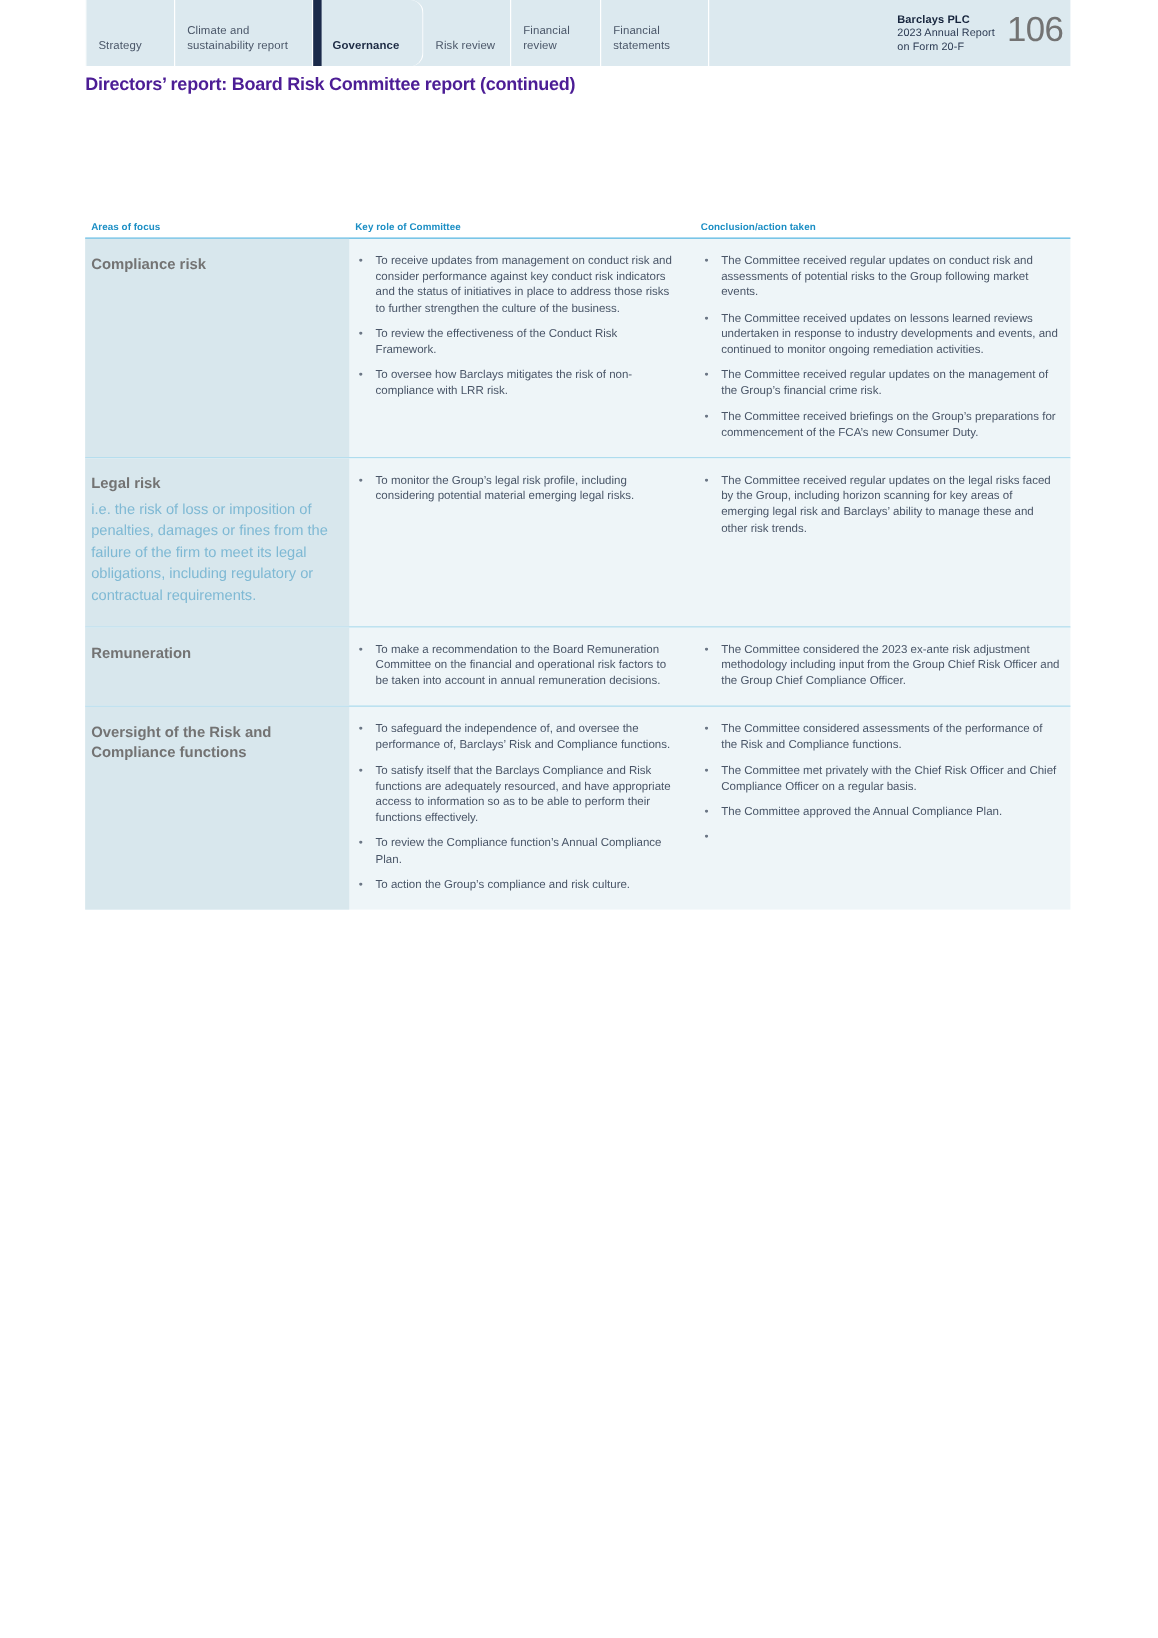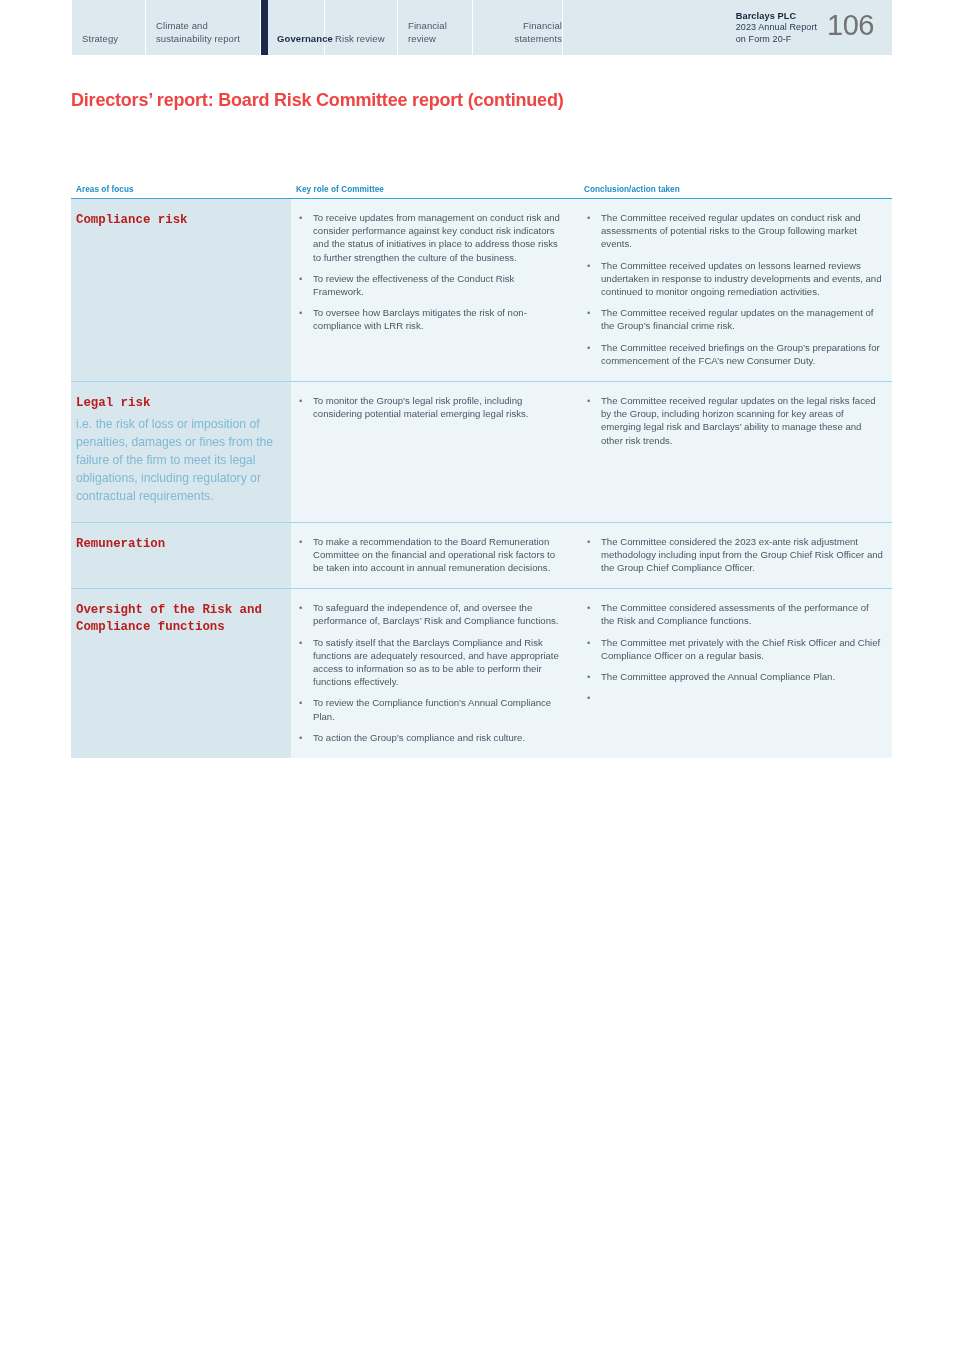--- a/index.html
+++ b/index.html
@@ -49,34 +49,34 @@
     left: 0;
     top: 0;
     bottom: 0;
     width: 7px;
     background: #1b2a4a;
   }
   .nav-cell.active .nav-label { padding-left: 6px; }
 
   .nav-w-strategy   { width: 75px; }
   .nav-w-climate    { width: 115px; }
-  .nav-w-governance { width: 64px; }
+  .nav-w-governance { width: 92px; border-radius: 11px; }
   .nav-w-risk       { width: 73px; }
   .nav-w-finreview  { width: 75px; }
-  .nav-w-finstate   { width: 90px; text-align: right; }
+  .nav-w-finstate   { width: 90px; }
   .nav-spacer {
     flex: 1;
     border-right: none;
   }
 
   .nav-meta {
     display: flex;
     align-items: flex-start;
     padding-top: 9px;
-    padding-right: 18px;
+    padding-right: 6px;
     margin-left: auto;
   }
   .meta-text {
     text-align: left;
     font-size: 9px;
     line-height: 11.5px;
     color: #2b3a52;
     padding-top: 1px;
   }
   .meta-text .brand {
@@ -90,24 +90,24 @@
     line-height: 30px;
     color: #737373;
     margin-left: 10px;
     letter-spacing: -.5px;
   }
 
   
   .page-title {
     position: absolute;
     left: 71px;
-    top: 74px;
-    font-size: 18px;
+    top: 47px;
+    font-size: 15px;
     line-height: 28px;
-    color: #ef4444;
+    color: #4c1d95;
     letter-spacing: -.2px;
     white-space: nowrap;
   }
 
   
   .table {
     position: absolute;
     left: 71px;
     top: 185px;
     width: 821px;
@@ -149,24 +149,23 @@
   }
   .cell-c {
     width: 313px;
     box-sizing: border-box;
     padding: 12px 8px 14px 5px;
   }
 
   .area-title {
     font-size: 12.4px;
     font-weight: bold;
-    color: #b91c1c;
+    color: #737373;
     line-height: 16.5px;
     margin-bottom: 3px;
-    font-family: Liberation Mono, monospace;
   }
   .area-desc {
     font-size: 12.2px;
     line-height: 18.2px;
     color: #7fb9d4;
   }
 
   ul.blist {
     margin: 0;
     padding: 0;

